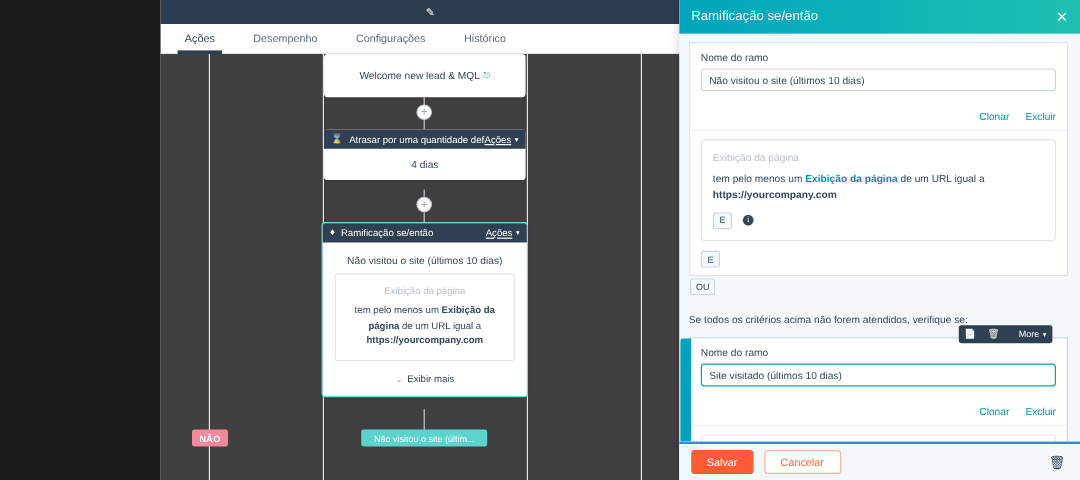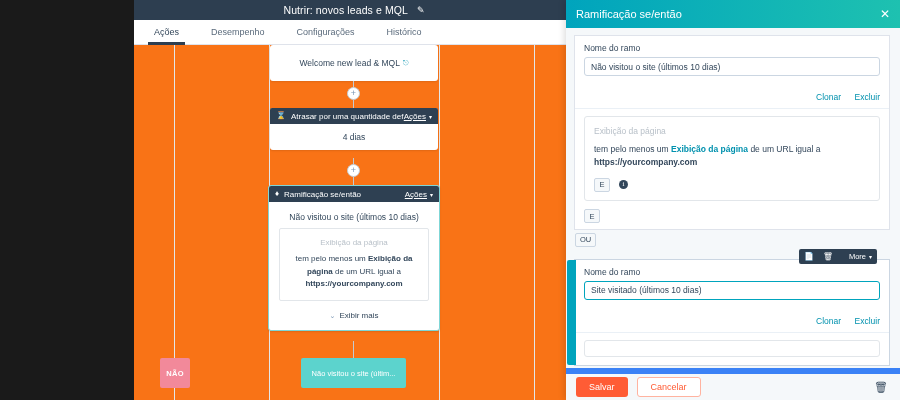--- a/index.html
+++ b/index.html
@@ -52,21 +52,21 @@
   .tab + .tab { margin-left: 20px; }
   .tab.active { color: #33475b; }
   .tab.active::after {
     content: ""; position: absolute; left: 0; right: 0; bottom: 0;
     height: 2.5px; background: #2d3e50;
   }
 
   
   #canvas {
     position: absolute; left: 0; top: 45px; width: 440px; height: 355px;
-    background: #f97316;
+    background: #404040;
     overflow: hidden;
   }
   .grid-v { position: absolute; top: 0; bottom: 0; width: 1px; background: #e3e6e8; }
 
   .node {
     position: absolute;
     background: #ffffff;
     border-radius: 3px;
     box-shadow: 0 1px 2px rgba(0,0,0,.10);
   }
@@ -125,21 +125,21 @@
   
   .conn { position: absolute; width: 1px; background: #c3cbd2; left: 219px; }
   .plus {
     position: absolute; left: 213px; width: 13px; height: 13px;
     border-radius: 50%; background: #ffffff; border: 1px solid #c3cbd2;
     color: #7c98b6; font-size: 9px; line-height: 11px; text-align: center;
   }
 
   
   .badge {
-    position: absolute; height: 30px; border-radius: 2px;
+    position: absolute; height: 14px; border-radius: 2px;
     display: flex; align-items: center; justify-content: center;
     font-size: 7.5px; color: #ffffff; padding: 0 6px;
     white-space: nowrap; overflow: hidden;
   }
   .badge.no { background: #f2899a; font-weight: bold; letter-spacing: .3px; }
   .badge.teal { background: #5cd3cd; }
 
   
   #side-panel {
     position: absolute; right: 0; top: 0; width: 334px; height: 400px;
@@ -218,21 +218,21 @@
     position: absolute; right: 12px; width: 78px; height: 15px;
     background: #2e4052; border-radius: 2px;
     display: flex; align-items: center; padding: 0 5px;
   }
   .toolbar .tb-ico { color: #ffffff; font-size: 8px; margin-right: 9px; }
   .toolbar .tb-more { color: #ffffff; font-size: 7.5px; margin-left: auto; }
   .toolbar .tb-caret { color: #ffffff; font-size: 6px; margin-left: 3px; }
 
   #panel-footer {
     position: absolute; left: 0; right: 0; bottom: 0; height: 32px;
-    background: #f5f8fa; border-top: 6px solid #3b82f6;
+    background: #f5f8fa; border-top: 2px solid #3b82f6;
     display: flex; align-items: center; padding: 0 12px 0 10px;
   }
   .btn-primary {
     background: #ff5c35; color: #ffffff; border: none; border-radius: 3px;
     font-size: 9px; padding: 5px 13px; font-family: "Liberation Sans", sans-serif;
   }
   .btn-secondary {
     background: #ffffff; color: #ff5c35; border: 1px solid #ffb3a0; border-radius: 3px;
     font-size: 9px; padding: 4px 13px; margin-left: 9px;
     font-family: "Liberation Sans", sans-serif;
@@ -240,21 +240,20 @@
   .trash-btn { margin-left: auto; color: #33475b; font-size: 11px; }
 </style>
 </head>
 <body>
 
 <div id="left-rail"></div>
 
 <div id="app-window">
 
   <div id="title-bar">
-    <span class="title">Nutrir: novos leads e MQL</span>
     <span class="pencil">✎</span>
   </div>
 
   <div id="tab-strip">
     <div class="tab active">Ações</div>
     <div class="tab">Desempenho</div>
     <div class="tab">Configurações</div>
     <div class="tab">Histórico</div>
   </div>
 
@@ -343,20 +342,21 @@
 
       <div class="row-btn">
         <span class="mini-btn">E</span>
       </div>
     </div>
 
     <div class="or-row">
       <span class="mini-btn">OU</span>
     </div>
 
+    <div class="else-text">Se todos os critérios acima não forem atendidos, verifique se:</div>
 
     <div class="branch-card selected" style="margin-top:4px">
       <div class="sel-bar"></div>
 
       <div class="toolbar" style="top:-11px">
         <span class="tb-ico">📄</span>
         <span class="tb-ico">🗑</span>
         <span class="tb-more">More</span>
         <span class="tb-caret">▾</span>
       </div>

